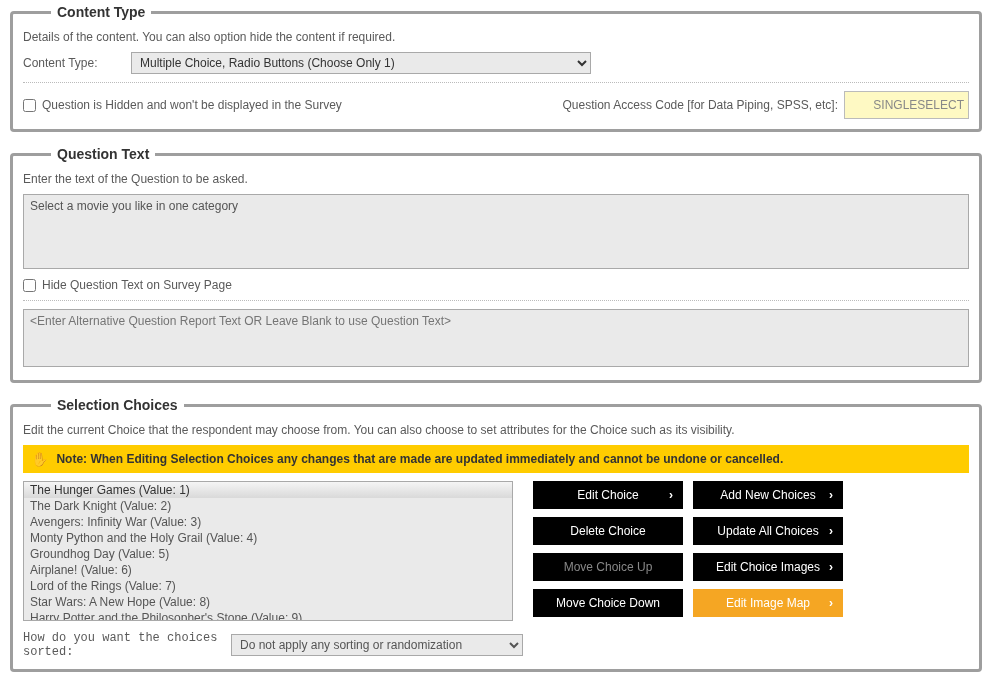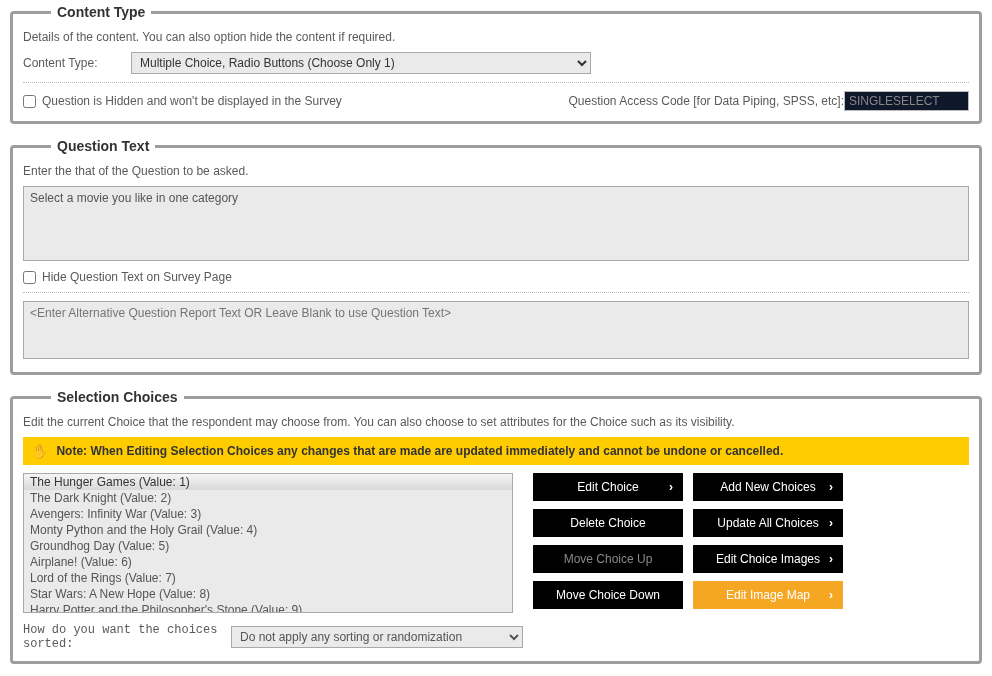--- a/index.html
+++ b/index.html
@@ -7,22 +7,22 @@
 fieldset { border: 3px solid #9e9e9e; border-radius: 4px; margin-bottom: 14px; padding: 8px 10px 10px 10px; }
 legend { font-size: 14px; font-weight: 600; color: #333; padding: 0 6px; margin-left: 28px; }
 .desc { color: #5a5a5a; margin: 2px 0 8px 0; }
 .row { display: flex; align-items: center; gap: 8px; margin-bottom: 6px; }
 .label-col { width: 100px; color: #5a5a5a; }
 select.wide { width: 460px; height: 22px; font-size: 12px; background: #eaeaea; border: 1px solid #a9a9a9; color: #333; padding: 1px 4px; }
 .dotted-sep { border-top: 1px dotted #bbb; margin: 8px 0; }
 .hidden-row { display: flex; justify-content: space-between; align-items: center; }
 .chk { display: flex; align-items: center; gap: 6px; color: #5a5a5a; }
 input[type=checkbox] { width: 13px; height: 13px; }
-.access-row { display: flex; align-items: center; color: #5a5a5a; }
-.code-input { width: 125px; height: 20px; background: #0f172a; border: 1px solid #bbb; color: #888; font-size: 12px; padding: 2px 4px; }
+.access-row { display: flex; align-items: center; gap: 6px; color: #5a5a5a; }
+.code-input { width: 125px; height: 28px; background: #fef9c3; border: 1px solid #bbb; color: #888; font-size: 12px; padding: 2px 4px; text-align: right; }
 textarea { width: 100%; background: #eaeaea; border: 1px solid #a9a9a9; font-family: inherit; font-size: 12px; color: #555; padding: 4px 6px; resize: none; }
 .qtext-area { height: 75px; }
 .alt-area { height: 58px; }
 .note-bar { background: #ffcc00; padding: 6px 8px; display: flex; align-items: center; gap: 8px; font-size: 12px; font-weight: 600; color: #333; margin-bottom: 8px; }
 .hand-icon { font-size: 14px; }
 .choices-layout { display: flex; gap: 20px; align-items: flex-start; }
 .listbox { width: 490px; height: 140px; background: #eaeaea; border: 1px solid #a9a9a9; overflow-y: scroll; font-size: 12px; }
 .listbox .opt { padding: 1px 6px; color: #555; cursor: default; }
 .listbox .opt.selected { background: linear-gradient(#f5f5f5,#d9d9d9); color: #333; }
 .btn-grid { display: grid; grid-template-columns: 150px 150px; gap: 8px 10px; }
@@ -55,21 +55,21 @@
     </label>
     <div class="access-row">
       <span>Question Access Code [for Data Piping, SPSS, etc]:</span>
       <input class="code-input" value="SINGLESELECT" style="">
     </div>
   </div>
 </fieldset>
 
 <fieldset>
   <legend>Question Text</legend>
-  <div class="desc">Enter the that of the Question to be asked.</div>
+  <div class="desc">Enter the text of the Question to be asked.</div>
   <textarea class="qtext-area" style="">Select a movie you like in one category</textarea>
   <label class="chk" style="margin-top:6px">
     <input type="checkbox" style="">
     <span>Hide Question Text on Survey Page</span>
   </label>
   <div class="dotted-sep"></div>
   <textarea class="alt-area" placeholder="&lt;Enter Alternative Question Report Text OR Leave Blank to use Question Text&gt;" style=""></textarea>
 </fieldset>
 
 <fieldset>

